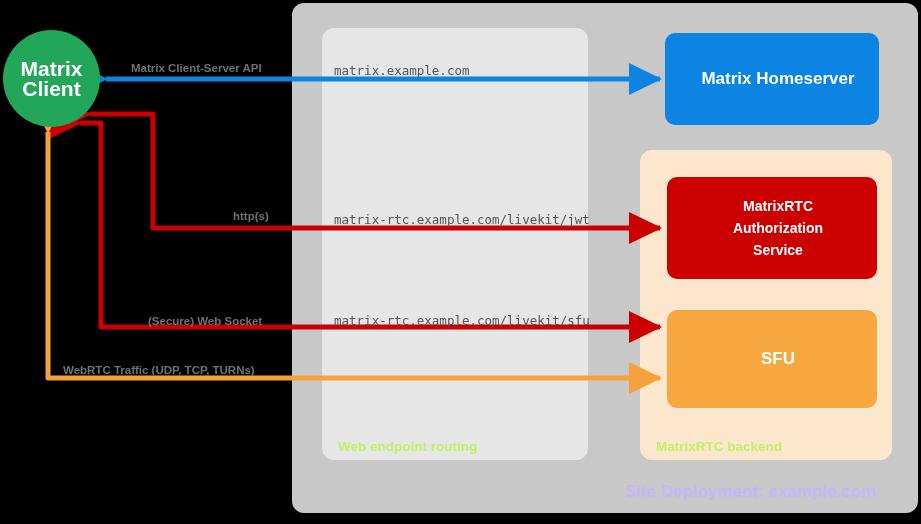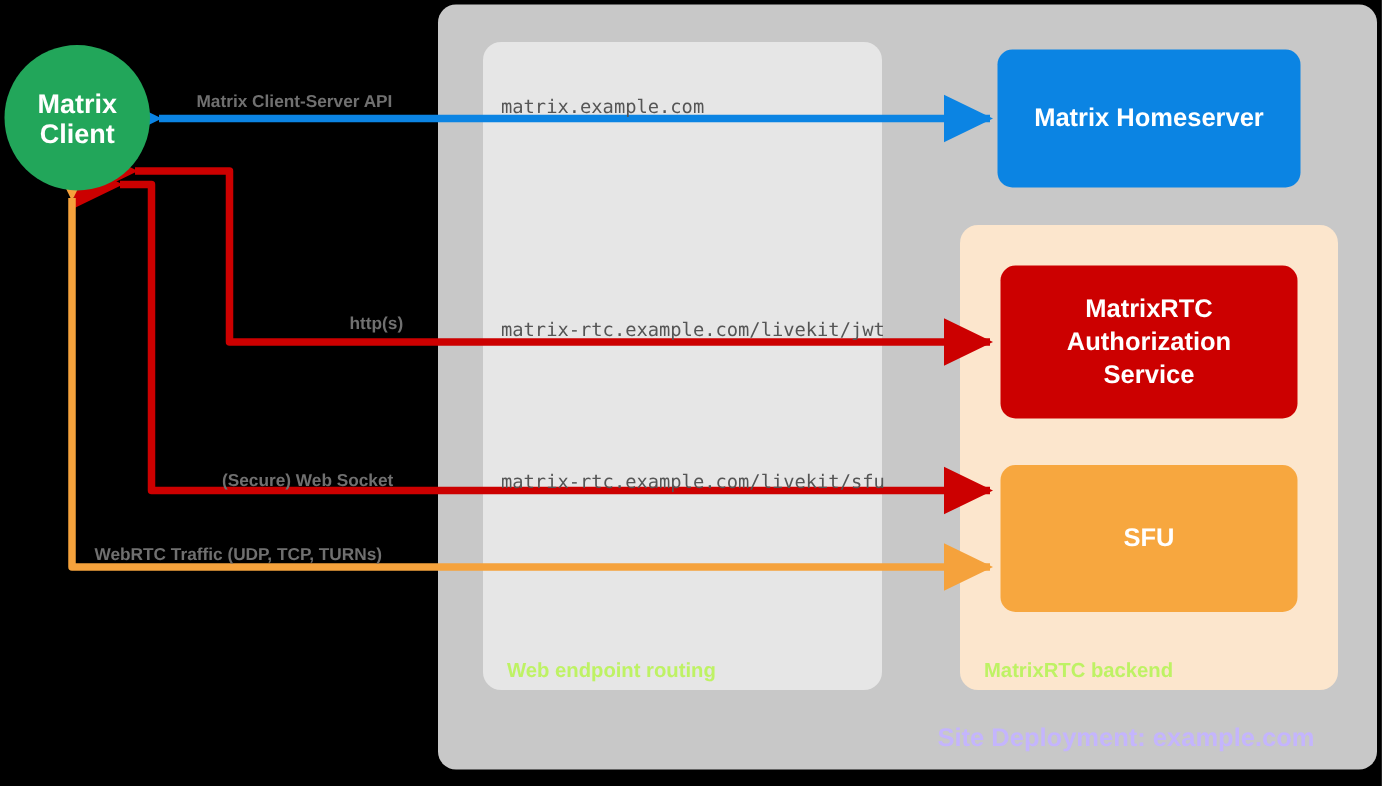--- a/index.html
+++ b/index.html
@@ -23,34 +23,34 @@
     background:#fce6cd;border-radius:12px;
   }
 
   
   #matrix-client{
     left:3px;top:30px;width:97px;height:97px;border-radius:50%;
     background:#22a65a;display:flex;align-items:center;justify-content:center;
     z-index:6;
   }
   #matrix-client .lbl{
-    color:#fff;font-weight:bold;font-size:18px;line-height:20px;
+    color:#fff;font-weight:bold;font-size:21px;line-height:20px;
     text-align:center;white-space:pre-line;
   }
   .node-box{
     border-radius:10px;display:flex;align-items:center;justify-content:center;
-    color:#fff;font-weight:bold;text-align:center;z-index:5;
+    color:#fff;font-weight:bold;text-align:center;z-index:5;padding-left:12px;
   }
   #homeserver{
     left:665px;top:33px;width:202px;height:92px;
     background:#0b84e3;font-size:17px;
   }
   #authsvc{
     left:667px;top:177px;width:198px;height:102px;
-    background:#cc0000;font-size:17px;line-height:22px;white-space:pre-line;
+    background:#cc0000;font-size:14px;line-height:22px;white-space:pre-line;
   }
   #sfu{
     left:667px;top:310px;width:198px;height:98px;
     background:#f7a73f;font-size:17px;text-align:right;
   }
 
   
   .panel-cap{font-weight:bold;font-size:13.5px;color:#bef264;}
   #routing-cap{left:338px;top:439px;}
   #backend-cap{left:656px;top:439px;}

